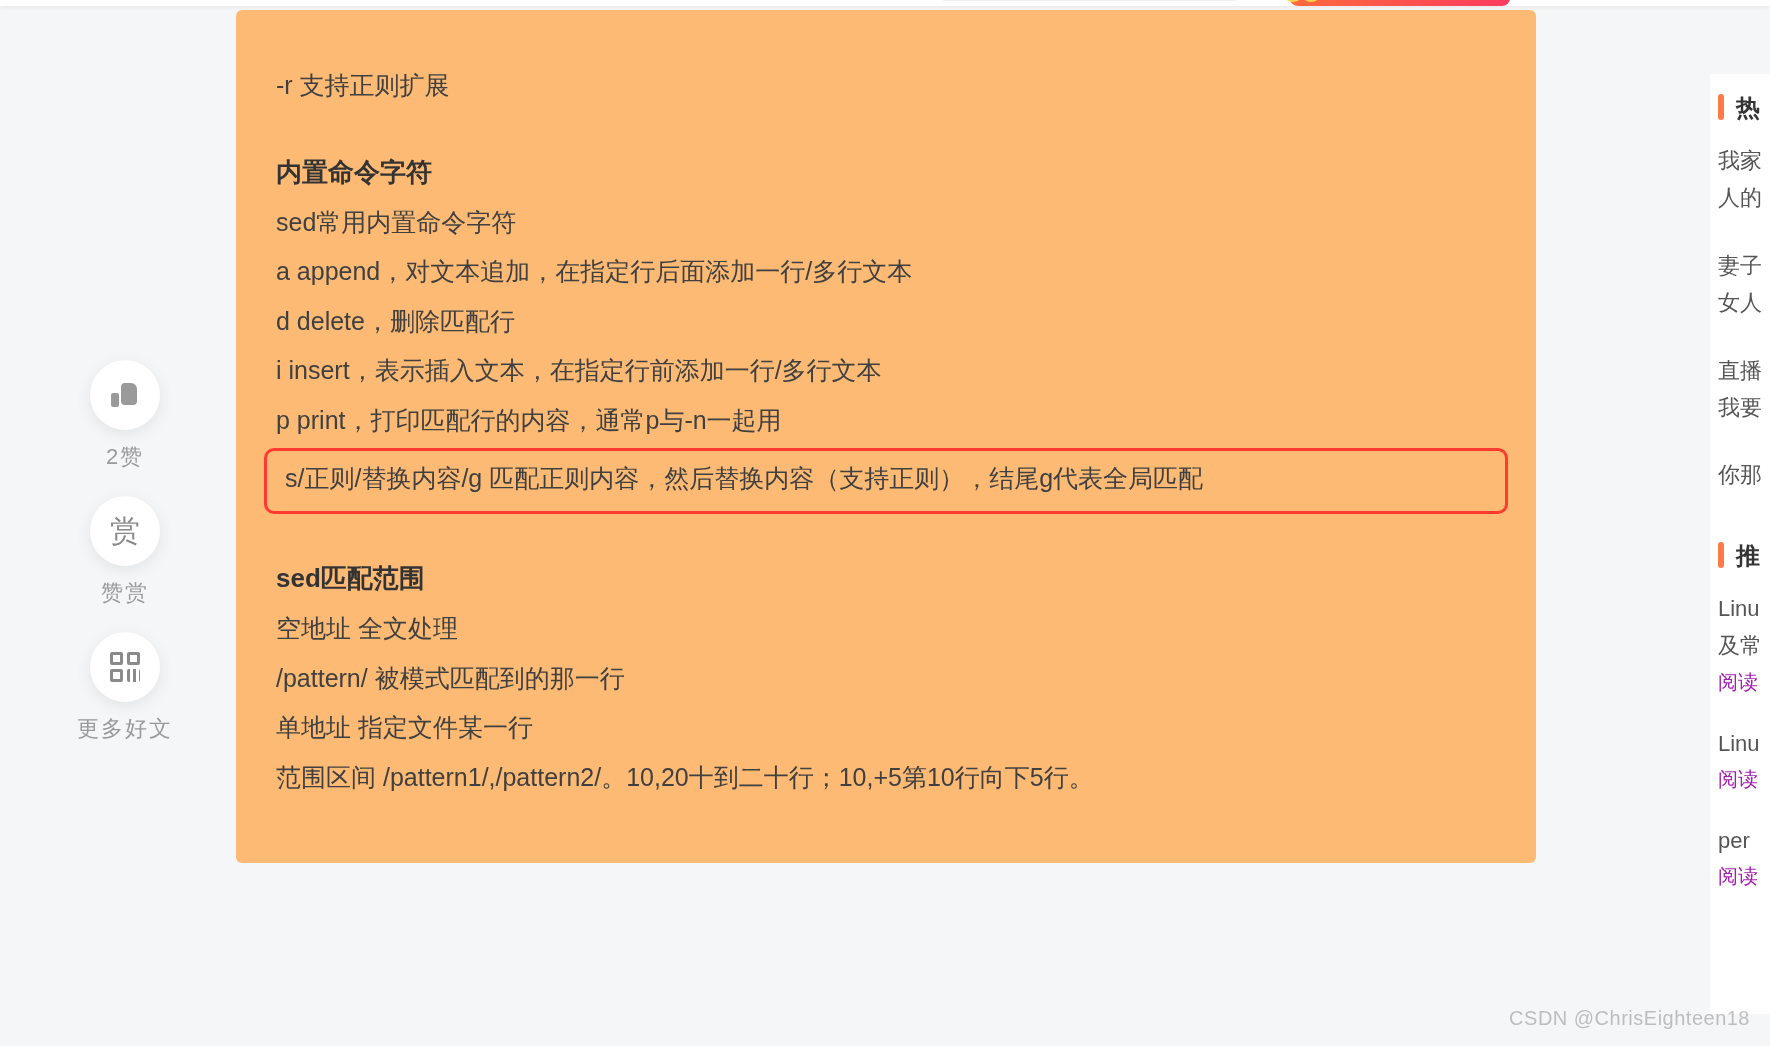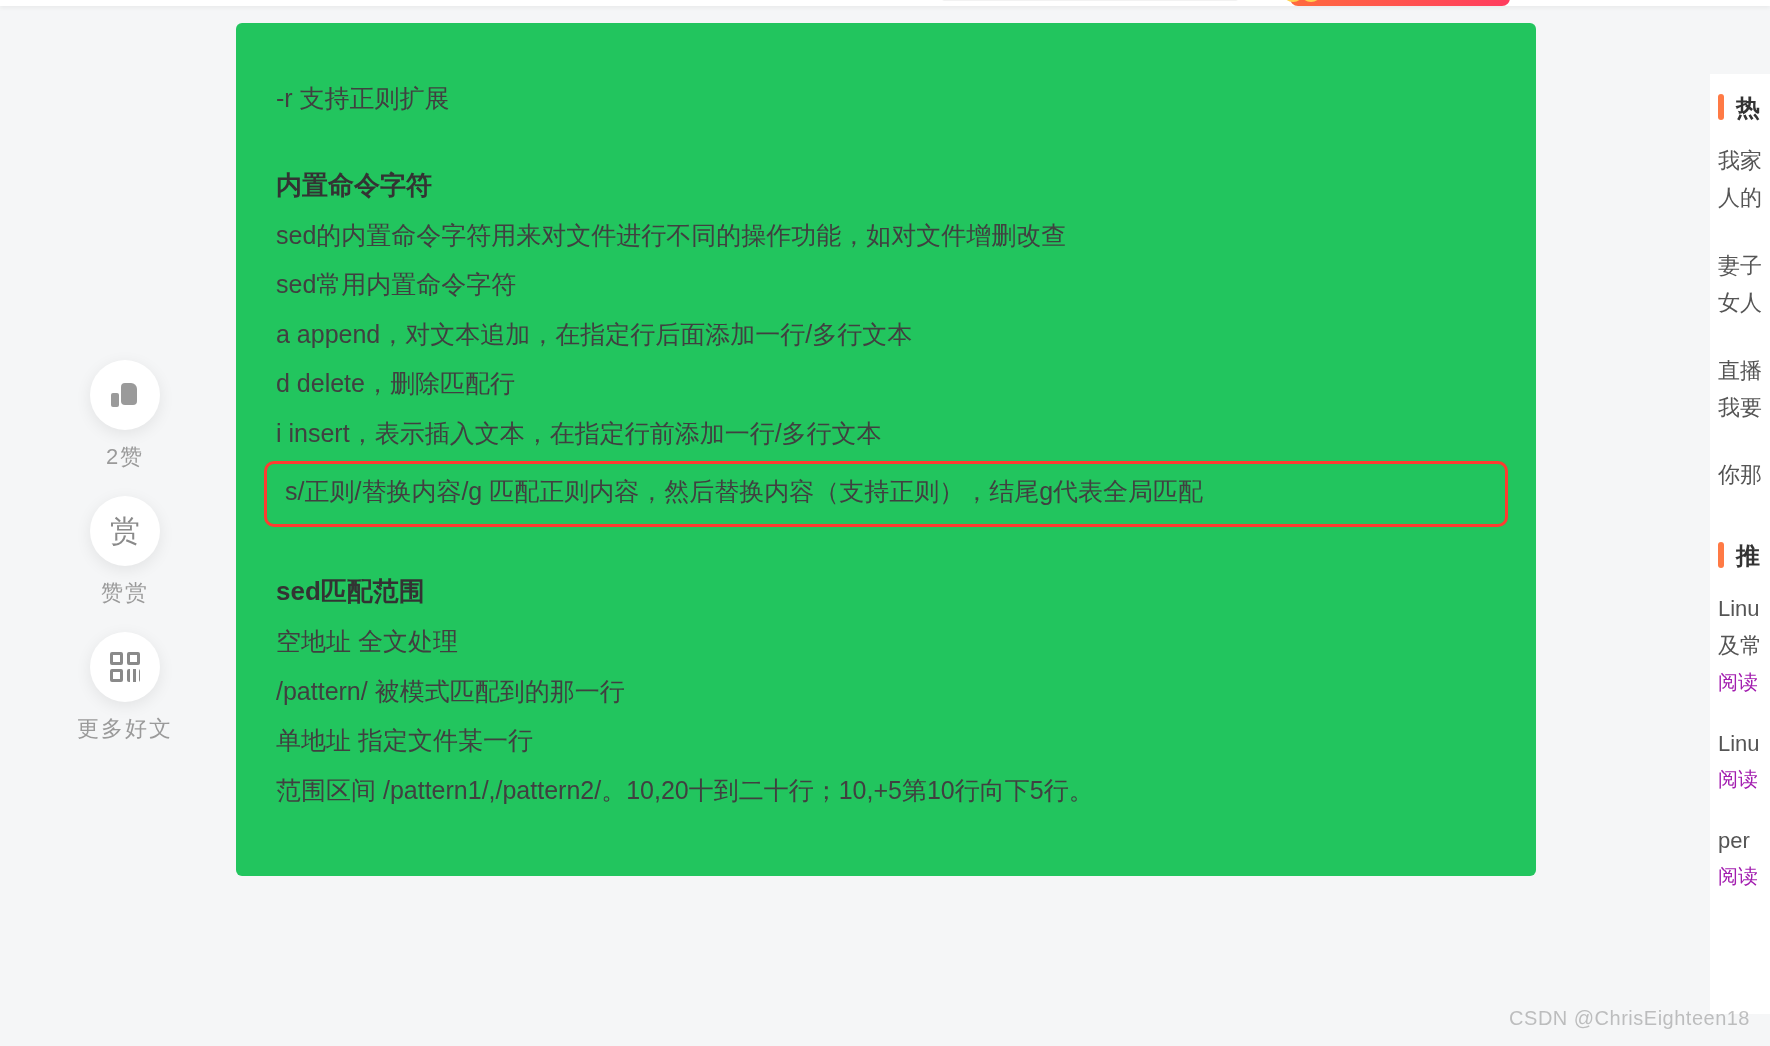--- a/index.html
+++ b/index.html
@@ -78,23 +78,23 @@
   background:#9a9a9a; border-radius:4px 6px 4px 4px;
 }
 
 .qr-icon { display:grid; grid-template-columns:repeat(2,1fr); grid-template-rows:repeat(2,1fr); gap:4px; width:30px; height:30px; }
 .qr-icon span { border:3px solid #8a8a8a; border-radius:2px; }
 .qr-icon span:nth-child(4) { border:none; background:repeating-linear-gradient(90deg,#8a8a8a 0 3px, transparent 3px 6px); }
 
 .article {
   position:absolute;
   left:236px;
-  top:23px;
+  top:10px;
   width:1300px;
-  background:#22c55e;
+  background:#fdba74;
   padding:50px 40px 60px 40px;
   border-radius:6px;
 }
 .article .line {
   font-size:25px;
   line-height:1.9;
   color:#404040;
   margin:2px 0;
 }
 .article .section-gap { height:34px; }
@@ -168,25 +168,25 @@
       </div>
     <div class="rail-label">更多好文</div>
   </div>
 </div>
 
 <div class="article">
   <div class="line">-r 支持正则扩展</div>
 
   <div class="section-gap"></div>
   <div class="line bold">内置命令字符</div>
-  <div class="line">sed的内置命令字符用来对文件进行不同的操作功能，如对文件增删改查</div>
   <div class="line">sed常用内置命令字符</div>
   <div class="line">a append，对文本追加，在指定行后面添加一行/多行文本</div>
   <div class="line">d delete，删除匹配行</div>
   <div class="line">i insert，表示插入文本，在指定行前添加一行/多行文本</div>
+  <div class="line">p print，打印匹配行的内容，通常p与-n一起用</div>
   <div class="highlight-box">
     <div class="line" style="margin:0;">s/正则/替换内容/g 匹配正则内容，然后替换内容（支持正则），结尾g代表全局匹配</div>
   </div>
 
   <div class="section-gap"></div>
   <div class="line bold">sed匹配范围</div>
   <div class="line">空地址 全文处理</div>
   <div class="line">/pattern/ 被模式匹配到的那一行</div>
   <div class="line">单地址 指定文件某一行</div>
   <div class="line">范围区间 /pattern1/,/pattern2/。10,20十到二十行；10,+5第10行向下5行。</div>

